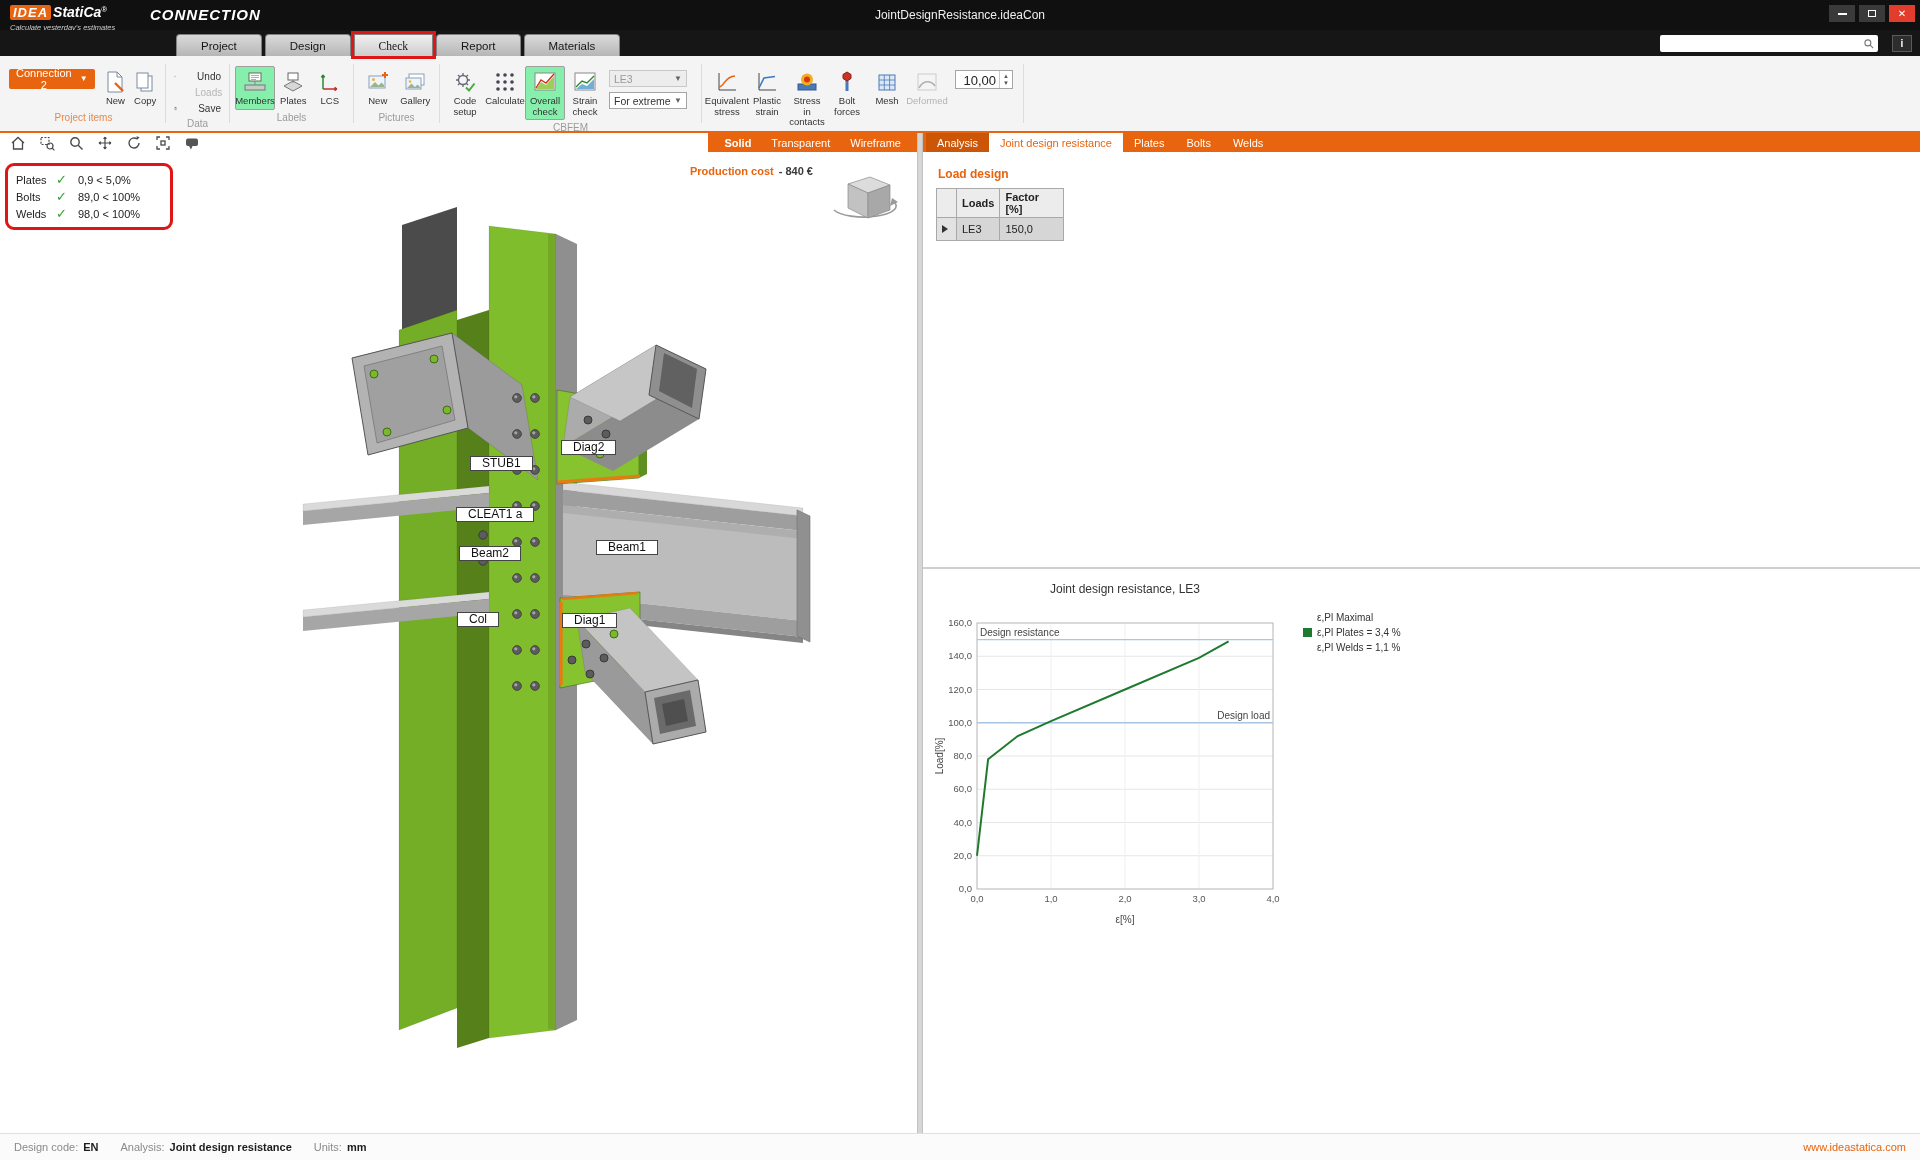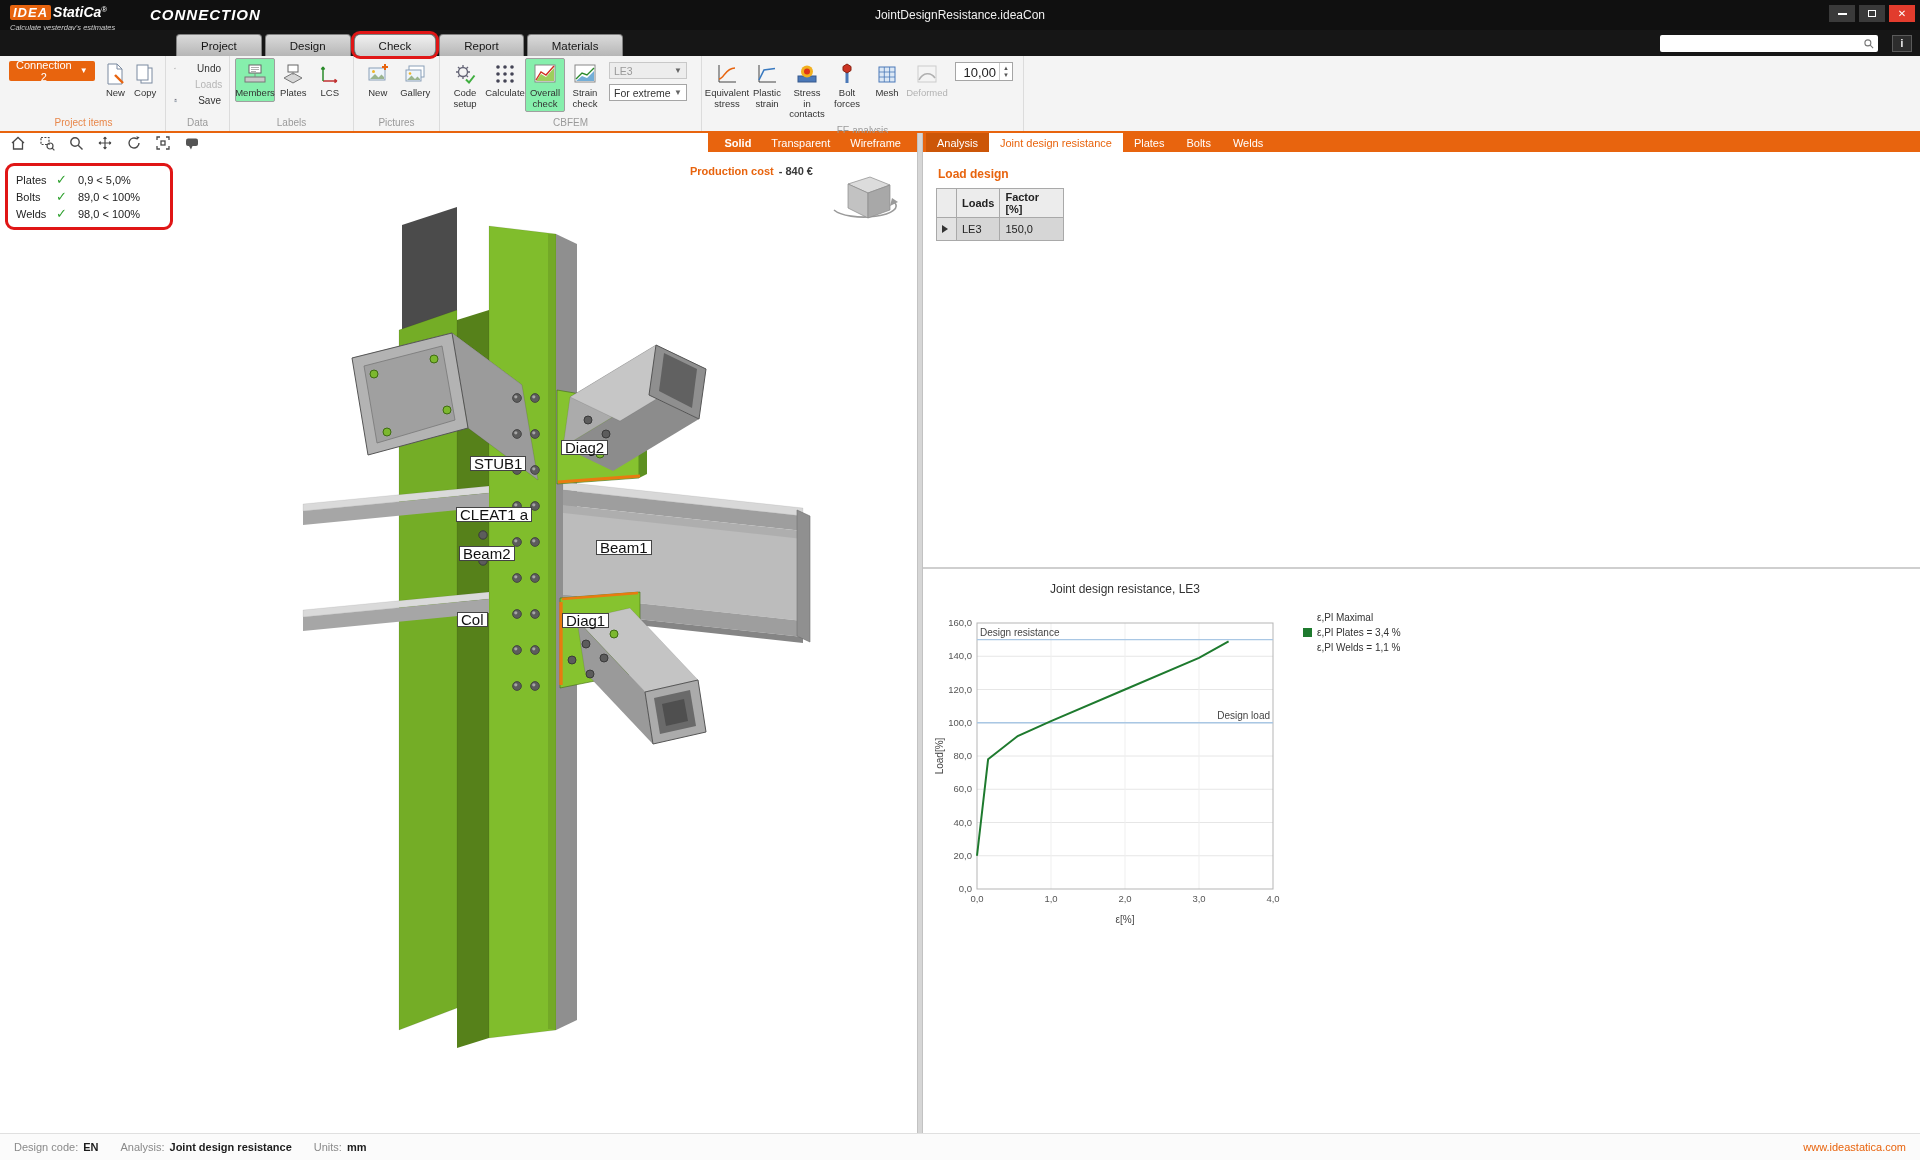--- a/index.html
+++ b/index.html
@@ -24,27 +24,27 @@
   .win-btn { width:26px; height:17px; background:#3a3a3a; color:#fff; display:flex; align-items:center; justify-content:center; font-size:10px; cursor:default; }
   .win-btn.close { background:#e23c2d; }
   .win-btn .restore-glyph { width:8px; height:7px; border:1px solid #fff; display:block; }
   .win-btn .min-glyph { width:9px; height:0; border-bottom:2px solid #fff; display:block; }
 
   
   .tab-row { height:26px; background:#161616; position:relative; display:flex; align-items:flex-end; flex:0 0 auto; }
   .main-tabs { margin-left:176px; display:flex; gap:3px; }
   .mtab { height:22px; padding:0 24px; background:linear-gradient(#dadada,#b6b6b6); border:1px solid #818181; border-bottom:none; border-radius:4px 4px 0 0; font-size:11.5px; color:#161616; display:flex; align-items:center; cursor:default; }
   .mtab.active { background:linear-gradient(#f0f0f0,#cdcdcd); }
-  .mtab.annotated { box-shadow:0 0 0 3px #e01616; border-radius:6px; }
+  .mtab.annotated { box-shadow:0 0 0 3px #e01616; border-radius:0;font-family:Liberation Serif, serif; }
   .search-wrap { position:absolute; right:42px; bottom:4px; width:218px; height:17px; background:#fff; display:flex; align-items:center; border-radius:2px; padding:0 3px 0 5px; }
   .search-wrap input { flex:1; border:none; outline:none; font-size:11px; height:13px; padding:0; background:transparent; font-family:inherit; }
   .info-btn { position:absolute; right:8px; bottom:4px; width:20px; height:17px; background:#2d2d2d; border:1px solid #5a5a5a; color:#fff; font-size:10px; display:flex; align-items:center; justify-content:center; font-weight:bold; }
 
   
-  .ribbon { height:77px; background:#f4f4f4; border-bottom:2px solid #e8640e; display:flex; align-items:stretch; padding:0 2px; flex:0 0 auto; }
+  .ribbon { height:77px; background:#f4f4f4; border-bottom:2px solid #e8640e; display:flex; align-items:stretch; padding:8px 2px; flex:0 0 auto; }
   .rgroup { display:flex; flex-direction:column; border-right:1px solid #dcdcdc; padding:2px 5px 0 5px; }
   .rbody { flex:1; display:flex; align-items:flex-start; }
   .rlabel { text-align:center; font-size:10px; color:#9a9a9a; padding:2px 0 3px; }
   .rlabel.accent { color:#e8874a; }
   .bigbtn { width:40px; display:flex; flex-direction:column; align-items:center; padding:3px 1px 2px; border:1px solid transparent; border-radius:2px; cursor:default; }
   .bigbtn svg { width:24px; height:24px; flex:0 0 auto; }
   .bigbtn .bl { font-size:9.5px; line-height:10.5px; color:#333; text-align:center; margin-top:2px; }
   .bigbtn.pressed { background:#86efac; border-color:#9f9f9f; }
   .bigbtn.disabled .bl { color:#b3b3b3; }
   .smallbtn { display:flex; align-items:center; gap:21px; font-size:10px; color:#333; padding:1px 3px; height:16px; cursor:default; }
@@ -96,21 +96,21 @@
 
   
   .scene { position:absolute; left:0; top:0; }
   .check-box { position:absolute; left:5px; top:11px; width:168px; background:#fff; border:3px solid #e01616; border-radius:9px; padding:5px 8px; }
   .check-row { display:flex; align-items:center; font-size:11px; color:#222; height:17px; }
   .ck-label { width:40px; }
   .ck-mark { color:#2fa12f; font-weight:bold; width:22px; font-size:13px; }
   .prod-cost { position:absolute; left:690px; top:13px; font-size:11px; font-weight:bold; white-space:nowrap; }
   .pc-label { color:#e8640e; }
   .pc-value { color:#3a3a3a; margin-left:5px; }
-  .mlabel { position:absolute; background:#fff; border:1px solid #444; font-size:15px; line-height:13px; padding:0 3px; color:#111; white-space:nowrap; cursor:default; }
+  .mlabel { position:absolute; background:#fff; border:1px solid #444; font-size:12px; line-height:13px; padding:0 11px; color:#111; white-space:nowrap; cursor:default; }
   .nav-cube { position:absolute; left:826px; top:16px; }
 
   
   .statusbar { height:27px; background:#fbfbfb; border-top:1px solid #e0e0e0; display:flex; align-items:center; font-size:11px; color:#8a8a8a; padding:0 14px; flex:0 0 auto; }
   .sb-label { margin-right:5px; }
   .sb-val { color:#1c1c1c; font-weight:bold; margin-right:22px; }
   .sb-site { margin-left:auto; color:#e8640e; }
 </style>
 </head>
 <body>

